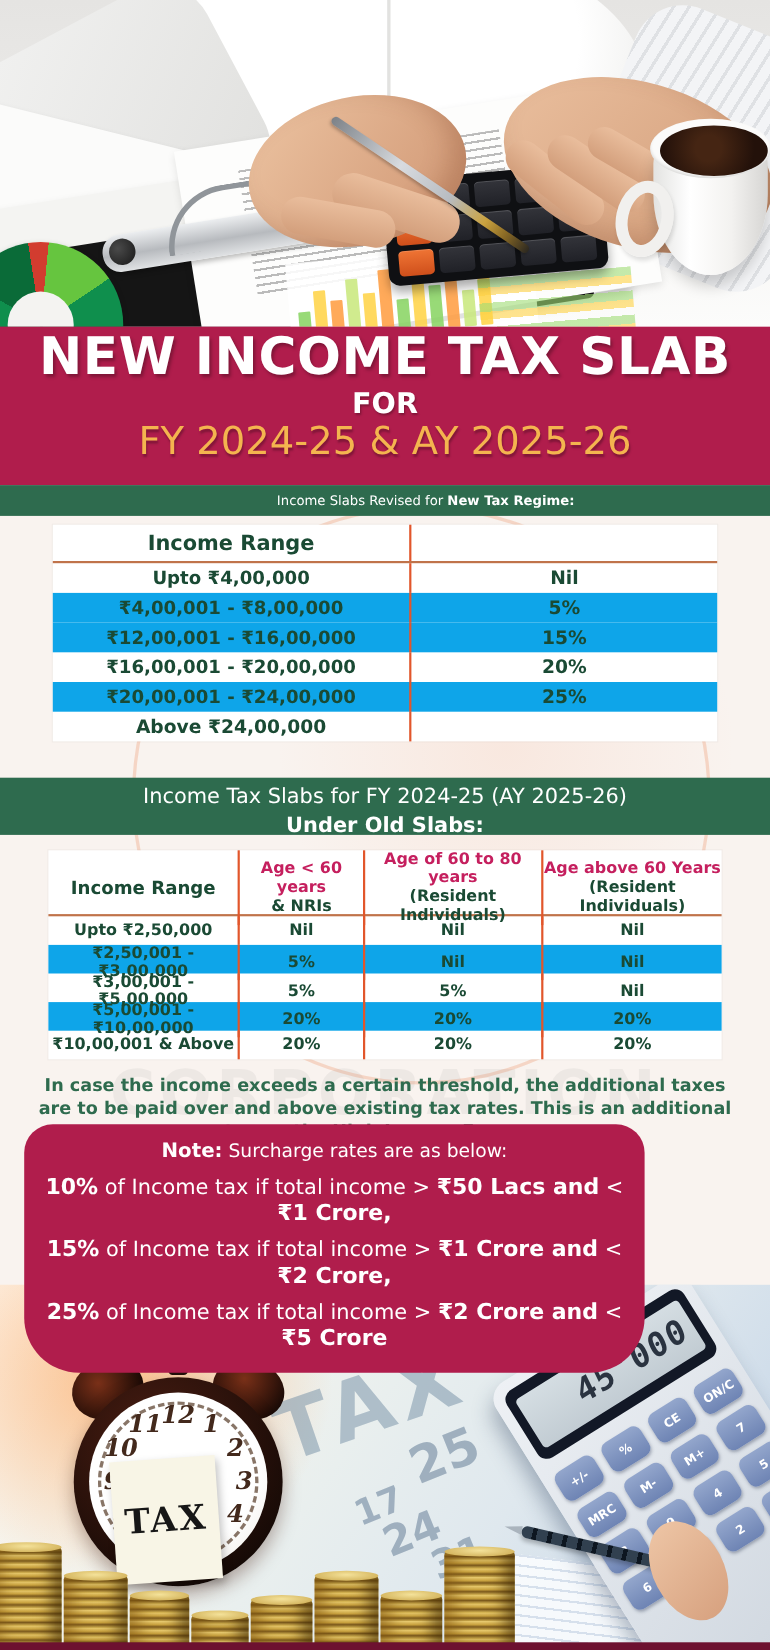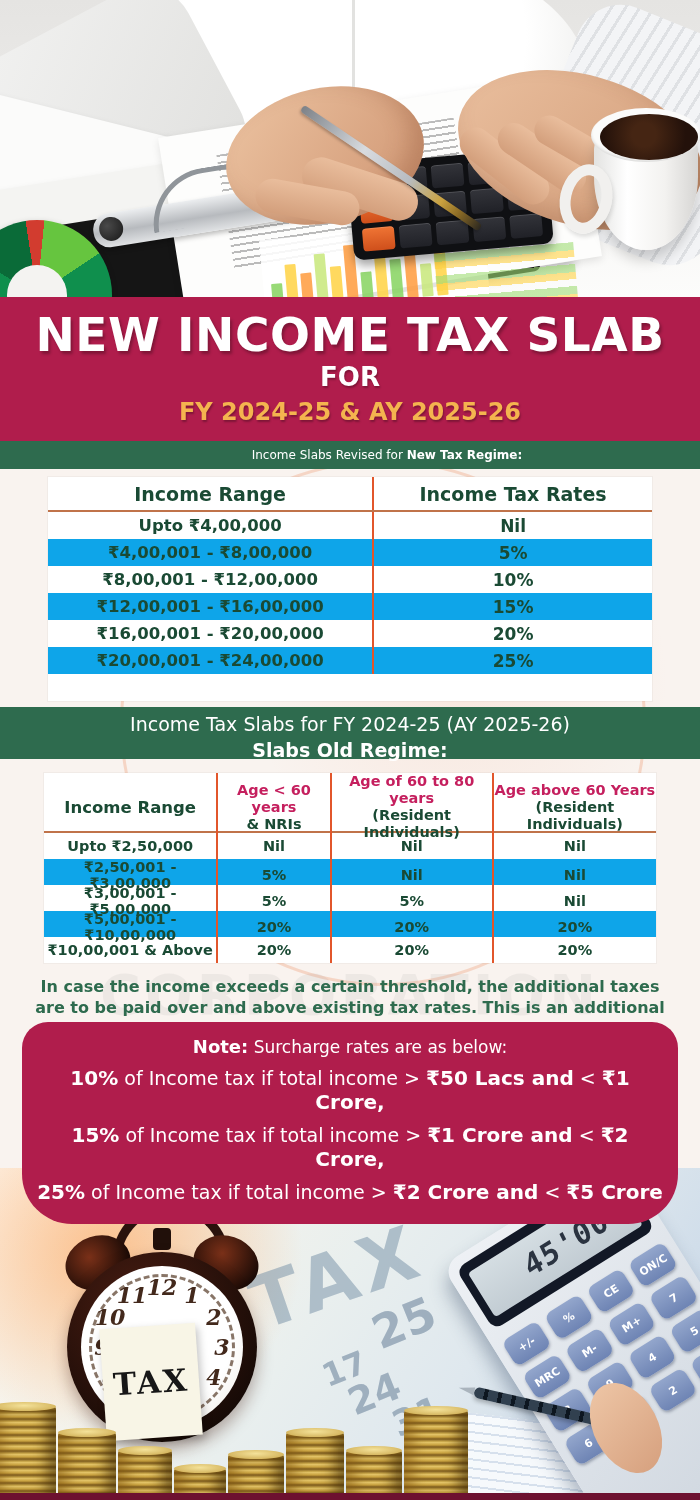--- a/index.html
+++ b/index.html
@@ -82,24 +82,24 @@
   .cup-rim{position:absolute;left:-3px;top:-8px;width:110px;height:54px;border-radius:50%;background:#fbfbfa;
      box-shadow:inset 0 -2px 3px rgba(0,0,0,.12);}
   .coffee{position:absolute;left:6px;top:-2px;width:98px;height:46px;border-radius:50%;
      background:radial-gradient(circle at 45% 45%,#452513 20%,#23110a 70%);}
   .cup-handle{position:absolute;left:-34px;top:48px;width:30px;height:48px;border:11px solid #f1f0ee;
      border-radius:50%;transform:rotate(12deg);box-shadow:2px 3px 4px rgba(0,0,0,.12);}
 
   
   .title-banner{position:absolute;left:0;top:297px;width:700px;height:144px;background:#b01d4c;
      text-align:center;color:#fff;z-index:3;}
-  .tb1{margin-top:10px;font-size:47px;font-weight:bold;letter-spacing:.5px;
+  .tb1{font-size:47px;font-weight:bold;letter-spacing:.5px;
      text-shadow:2px 3px 3px rgba(0,0,0,.28);}
   .tb2{font-size:26px;font-weight:bold;line-height:30px;text-shadow:1px 2px 2px rgba(0,0,0,.28);}
-  .tb3{font-size:24px;font-weight:bold;color:#f4b44f;line-height:40px;text-shadow:1px 2px 2px rgba(0,0,0,.28);}
+  .tb3{font-size:35px;font-weight:normal;color:#f4b44f;line-height:40px;text-shadow:1px 2px 2px rgba(0,0,0,.28);}
 
   
   .gbanner{position:relative;background:#2e6b4e;color:#fff;text-align:center;z-index:3;}
   .gb1{position:absolute;left:0;top:441px;width:700px;height:28px;line-height:28px;font-size:12px;padding-left:37px;}
   .gb2{position:absolute;left:0;top:707px;width:700px;height:52px;font-size:19px;line-height:26px;padding-top:4px;box-sizing:border-box;}
   .gbanner b{font-weight:bold;}
 
   
   .tbl{position:absolute;background:#fff;z-index:3;box-shadow:0 0 0 1px rgba(0,0,0,.03);}
   .t1{left:48px;top:477px;width:604px;}
@@ -121,21 +121,21 @@
   .t2 .hc .l2{color:#1a4a34;}
   .t2 .hc1{color:#1a4a34;font-size:16.5px;}
   .t2 .row{display:grid;grid-template-columns:28.5% 18.5% 26.5% 26.5%;height:26px;align-items:center;}
   .t2 .row div{text-align:center;color:#1a4a34;font-size:14.5px;font-weight:bold;height:100%;
      display:flex;align-items:center;justify-content:center;}
   .t2 .bR{border-right:2px solid #e2562b;}
 
   
   .threshold{position:absolute;left:28px;top:966px;width:644px;text-align:center;color:#2e6b4e;
      font-weight:bold;font-size:16px;line-height:21px;z-index:3;margin-top:10px;}
-  .note{position:absolute;left:22px;top:1022px;width:656px;box-sizing:border-box;background:#b01d4c;
+  .note{position:absolute;left:22px;top:1022px;width:564px;box-sizing:border-box;background:#b01d4c;
      border-radius:26px 26px 50px 50px;color:#fff;text-align:center;padding:14px 14px 20px;z-index:3;}
   .note .intro{font-size:17px;}
   .note .intro b{font-size:18px;}
   .note .nline{font-size:19px;margin-top:9px;}
   .note .nline b{font-size:20px;}
 
   
   .photo-bot{position:absolute;left:0;top:1168px;width:700px;height:332px;overflow:hidden;z-index:2;
      background:linear-gradient(125deg,#fdf8f1 0%,#f4f3ec 25%,#e9efee 45%,#dfe8ee 65%,#cddbe9 85%,#c3d3e6 100%);}
   .glow{position:absolute;left:-40px;top:-20px;width:360px;height:300px;
@@ -286,53 +286,49 @@
     <div class="tb1">NEW INCOME TAX SLAB</div>
     <div class="tb2">FOR</div>
     <div class="tb3">FY 2024-25 &amp; AY 2025-26</div>
   </div>
 
   <div class="gbanner gb1"><span>Income Slabs Revised for </span><b>New Tax Regime:</b></div>
 
   <div class="tbl t1">
     <div class="hrow">
       <div class="hc1">Income Range</div>
-      <div>Income Tax Rates</div>
     </div>
     <div class="row">
       <div class="c1">Upto ₹4,00,000</div>
       <div>Nil</div>
     </div>
     <div class="row alt">
       <div class="c1">₹4,00,001 - ₹8,00,000</div>
       <div>5%</div>
     </div>
-    <div class="row">
-      <div class="c1">₹8,00,001 - ₹12,00,000</div>
-      <div>10%</div>
-    </div>
     <div class="row alt">
       <div class="c1">₹12,00,001 - ₹16,00,000</div>
       <div>15%</div>
     </div>
     <div class="row">
       <div class="c1">₹16,00,001 - ₹20,00,000</div>
       <div>20%</div>
     </div>
     <div class="row alt">
       <div class="c1">₹20,00,001 - ₹24,00,000</div>
       <div>25%</div>
     </div>
     <div class="row">
+      <div class="c1">Above ₹24,00,000</div>
     </div>
   </div>
 
   <div class="gbanner gb2">
     <div>Income Tax Slabs for FY 2024-25 (AY 2025-26)</div>
-    <b>Slabs Old Regime:</b>
+    <b>Under Old Slabs:</b>
   </div>
 
   <div class="tbl t2">
     <div class="hrow">
       <div class="hc hc1 bR">Income Range</div>
       <div class="hc bR">
         <span class="l1">Age &lt; 60 years</span>
         <span class="l2">&amp; NRIs</span>
       </div>
       <div class="hc bR">

